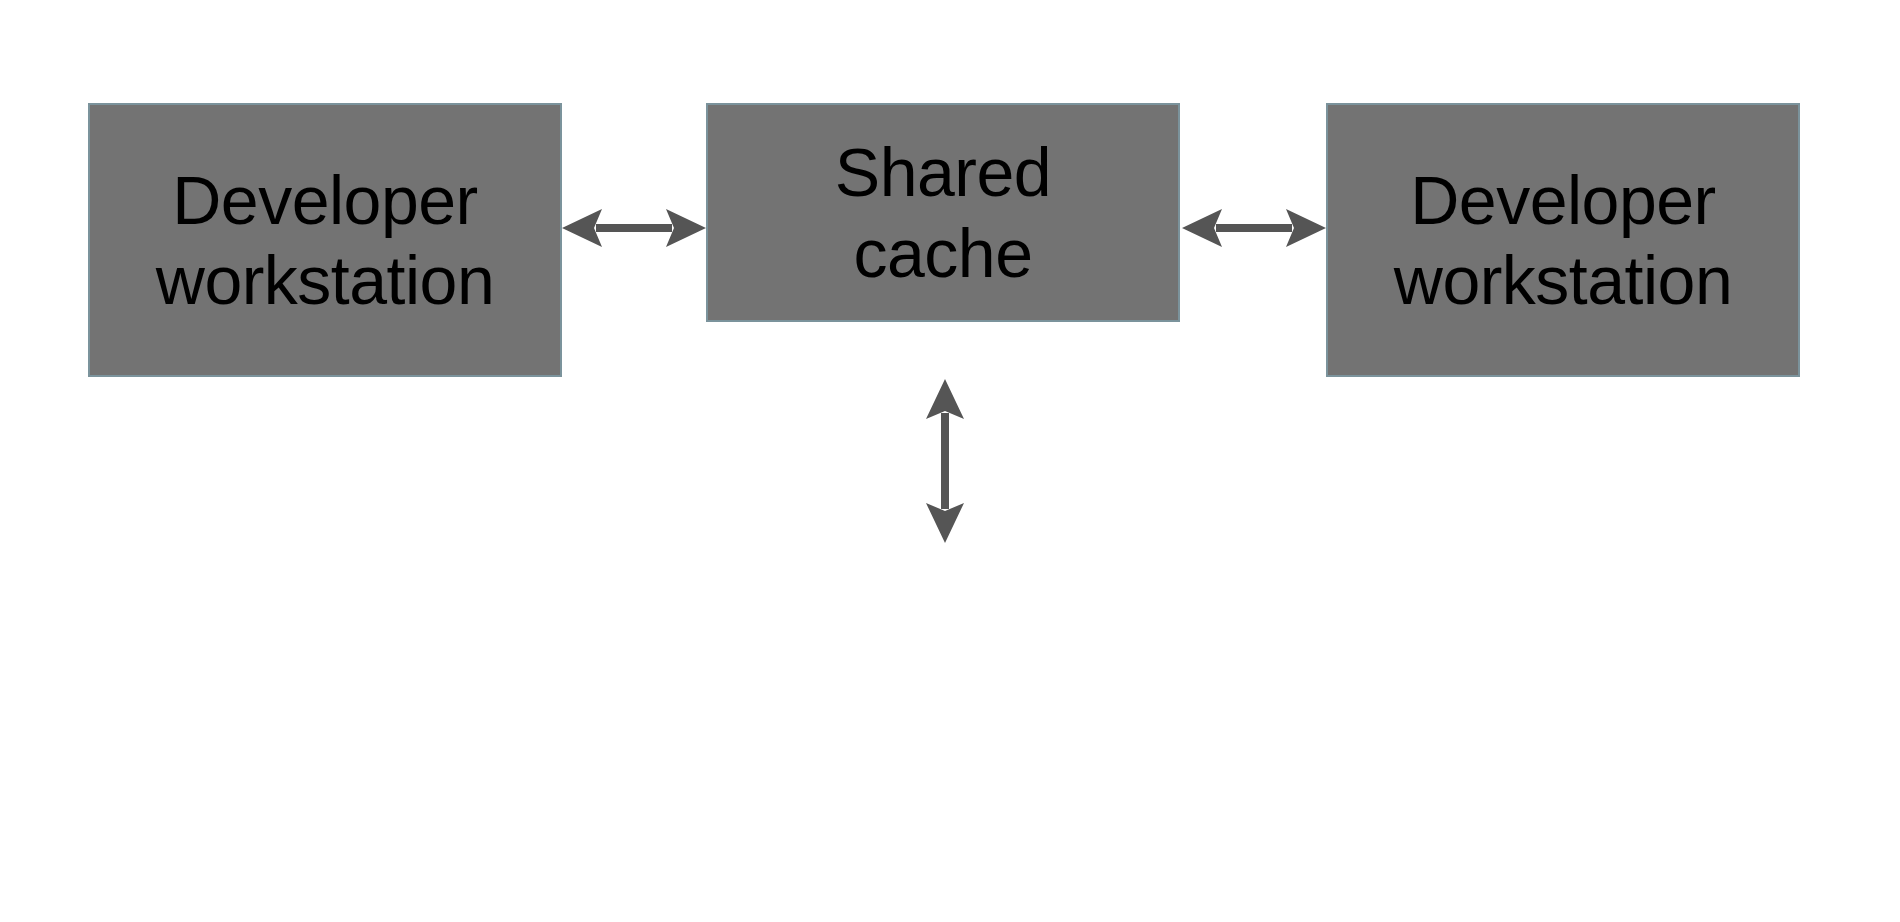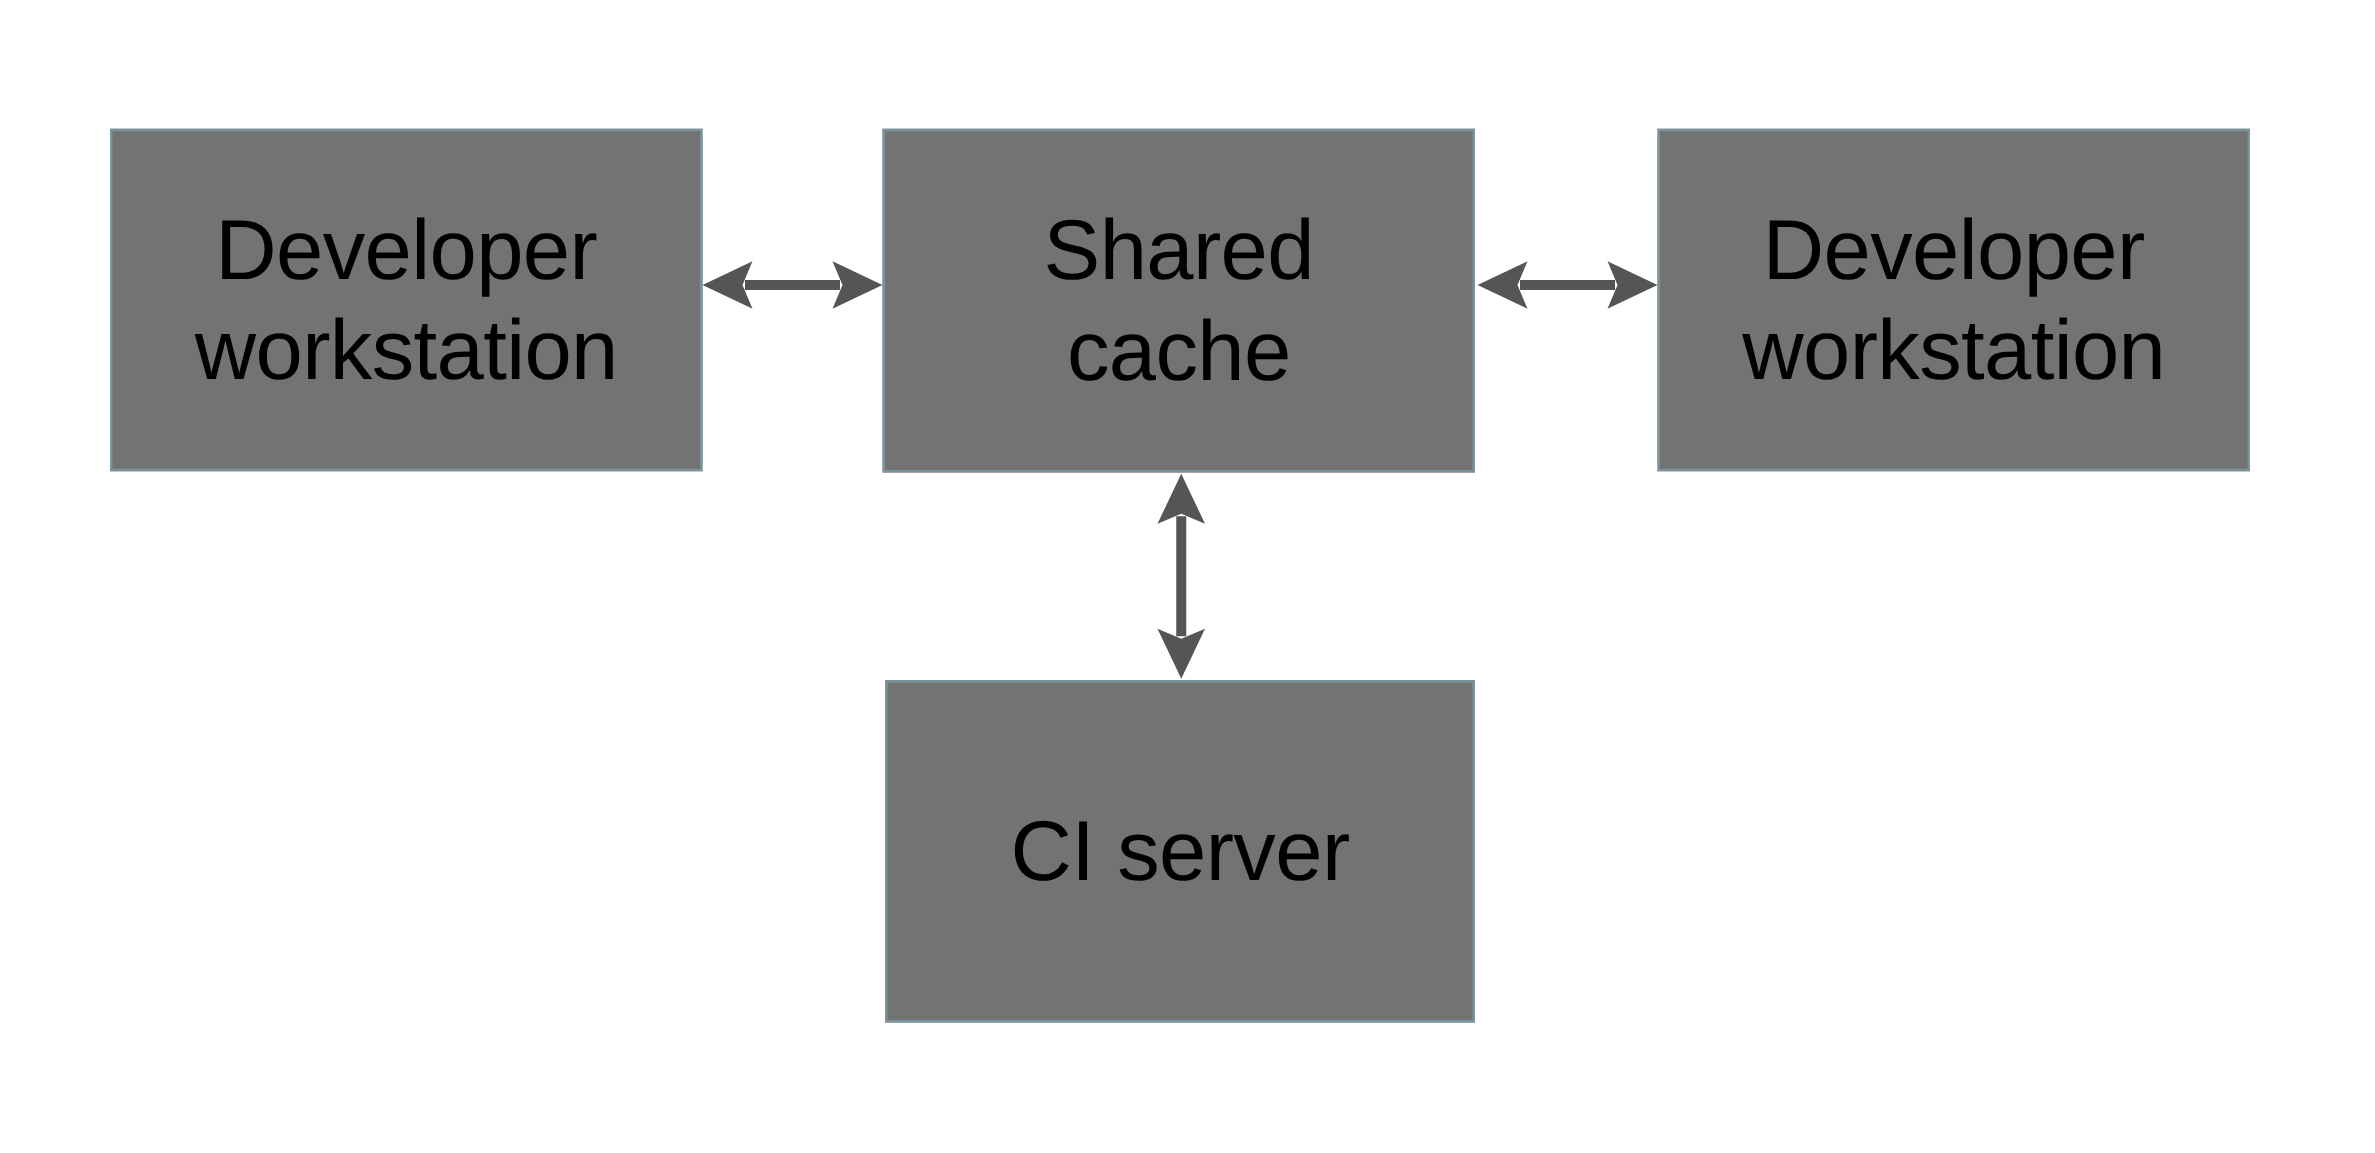--- a/index.html
+++ b/index.html
@@ -30,21 +30,21 @@
     color: #000000;
     font-family: "Liberation Sans", sans-serif;
     font-size: 68px;
     line-height: 1.18;
     font-weight: 400;
     letter-spacing: -0.5px;
     white-space: pre-line;
     user-select: none;
   }
   #node-dev-left  { left: 88px;   top: 103px; width: 474px; height: 274px; }
-  #node-shared    { left: 706px;  top: 103px; width: 474px; height: 275px; }
+  #node-shared    { left: 706px;  top: 103px; width: 474px; height: 219px; }
   #node-dev-right { left: 1326px; top: 103px; width: 474px; height: 274px; }
   #node-ci        { left: 708px;  top: 544px; width: 472px; height: 274px; }
 
   .edge {
     position: absolute;
     overflow: visible;
   }
   #edge-left-shared  { left: 558px;  top: 198px; width: 152px; height: 60px; }
   #edge-shared-right { left: 1178px; top: 198px; width: 152px; height: 60px; }
   #edge-shared-ci    { left: 915px;  top: 376px; width: 60px;  height: 170px; }
@@ -58,21 +58,20 @@
 
   <div class="node" id="node-dev-left">Developer
 workstation</div>
 
   <div class="node" id="node-shared">Shared
 cache</div>
 
   <div class="node" id="node-dev-right">Developer
 workstation</div>
 
-  <div class="node" id="node-ci">CI server</div>
 
   <div class="edge" id="edge-left-shared">
     <svg width="152" height="60" viewBox="0 0 152 60" xmlns="http://www.w3.org/2000/svg">
       <path d="M 4 30 L 44 11 L 36 30 L 44 49 Z
                M 148 30 L 108 11 L 116 30 L 108 49 Z
                M 38 26 L 114 26 L 114 34 L 38 34 Z" fill="#555555"></path>
     </svg>
   </div>
 
   <div class="edge" id="edge-shared-right">

